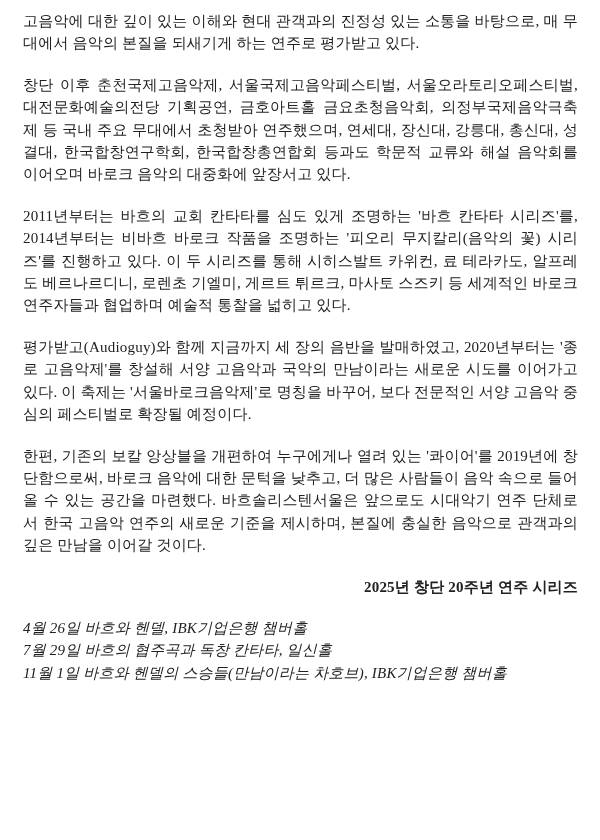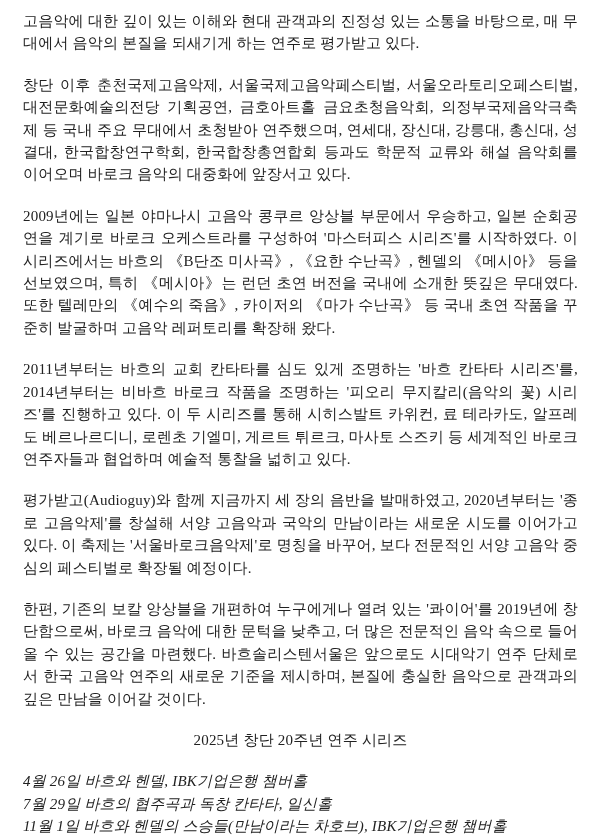--- a/index.html
+++ b/index.html
@@ -19,38 +19,38 @@
     font-size: 15px;
     line-height: 22.4px;
     letter-spacing: 0.2px;
   }
   .para {
     text-align: justify;
     word-break: normal;
     margin: 0 0 19px 0;
   }
   .schedule-title {
-    text-align: center;
+    text-align: right;
+    font-weight: bold;
   }
   .schedule-list .schedule-line {
     text-align: left;
     font-style: italic;
   }
 </style>
 </head>
 <body>
 
 <main class="page">
   <div id="paragraphs">
       <p class="para">고음악에 대한 깊이 있는 이해와 현대 관객과의 진정성 있는 소통을 바탕으로, 매 무대에서 음악의 본질을 되새기게 하는 연주로 평가받고 있다.</p>
       <p class="para">창단 이후 춘천국제고음악제, 서울국제고음악페스티벌, 서울오라토리오페스티벌, 대전문화예술의전당 기획공연, 금호아트홀 금요초청음악회, 의정부국제음악극축제 등 국내 주요 무대에서 초청받아 연주했으며, 연세대, 장신대, 강릉대, 총신대, 성결대, 한국합창연구학회, 한국합창총연합회 등과도 학문적 교류와 해설 음악회를 이어오며 바로크 음악의 대중화에 앞장서고 있다.</p>
-      <p class="para">2009년에는 일본 야마나시 고음악 콩쿠르 앙상블 부문에서 우승하고, 일본 순회공연을 계기로 바로크 오케스트라를 구성하여 '마스터피스 시리즈'를 시작하였다. 이 시리즈에서는 바흐의 《B단조 미사곡》, 《요한 수난곡》, 헨델의 《메시아》 등을 선보였으며, 특히 《메시아》는 런던 초연 버전을 국내에 소개한 뜻깊은 무대였다. 또한 텔레만의 《예수의 죽음》, 카이저의 《마가 수난곡》 등 국내 초연 작품을 꾸준히 발굴하며 고음악 레퍼토리를 확장해 왔다.</p>
       <p class="para">2011년부터는 바흐의 교회 칸타타를 심도 있게 조명하는 '바흐 칸타타 시리즈'를, 2014년부터는 비바흐 바로크 작품을 조명하는 '피오리 무지칼리(음악의 꽃) 시리즈'를 진행하고 있다. 이 두 시리즈를 통해 시히스발트 카위컨, 료 테라카도, 알프레도 베르나르디니, 로렌초 기엘미, 게르트 튀르크, 마사토 스즈키 등 세계적인 바로크 연주자들과 협업하며 예술적 통찰을 넓히고 있다.</p>
       <p class="para">평가받고(Audioguy)와 함께 지금까지 세 장의 음반을 발매하였고, 2020년부터는 '종로 고음악제'를 창설해 서양 고음악과 국악의 만남이라는 새로운 시도를 이어가고 있다. 이 축제는 '서울바로크음악제'로 명칭을 바꾸어, 보다 전문적인 서양 고음악 중심의 페스티벌로 확장될 예정이다.</p>
-      <p class="para">한편, 기존의 보칼 앙상블을 개편하여 누구에게나 열려 있는 '콰이어'를 2019년에 창단함으로써, 바로크 음악에 대한 문턱을 낮추고, 더 많은 전문적인 음악 속으로 들어올 수 있는 공간을 마련했다. 바흐솔리스텐서울은 앞으로도 시대악기 연주 단체로서 한국 고음악 연주의 새로운 기준을 제시하며, 본질에 충실한 음악으로 관객과의 깊은 만남을 이어갈 것이다.</p>
+      <p class="para">한편, 기존의 보칼 앙상블을 개편하여 누구에게나 열려 있는 '콰이어'를 2019년에 창단함으로써, 바로크 음악에 대한 문턱을 낮추고, 더 많은 사람들이 음악 속으로 들어올 수 있는 공간을 마련했다. 바흐솔리스텐서울은 앞으로도 시대악기 연주 단체로서 한국 고음악 연주의 새로운 기준을 제시하며, 본질에 충실한 음악으로 관객과의 깊은 만남을 이어갈 것이다.</p>
     </div>
   <p class="para schedule-title">2025년 창단 20주년 연주 시리즈</p>
   <div id="schedule" class="para schedule-list">
       <div class="schedule-line">4월 26일 바흐와 헨델, IBK기업은행 챔버홀</div>
       <div class="schedule-line">7월 29일 바흐의 협주곡과 독창 칸타타, 일신홀</div>
       <div class="schedule-line">11월 1일 바흐와 헨델의 스승들(만남이라는 차호브), IBK기업은행 챔버홀</div>
     </div>
 </main>
 
 </body></html>

